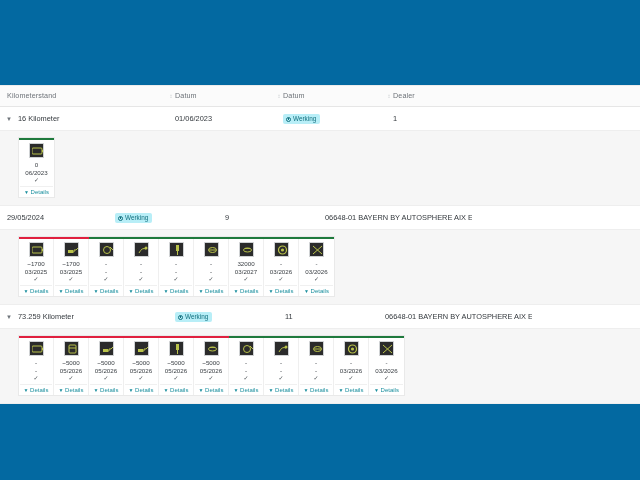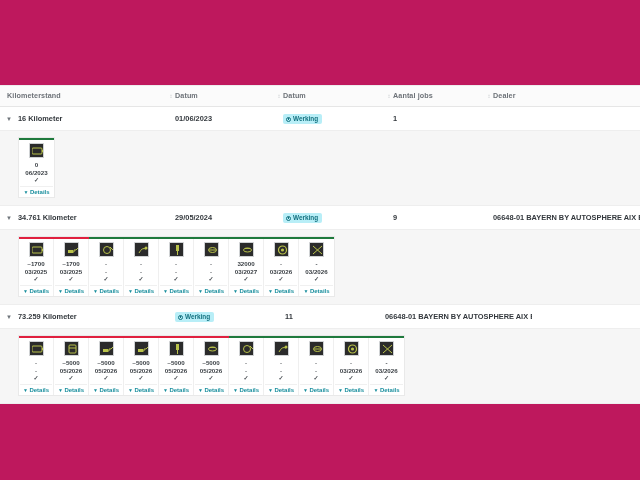--- a/index.html
+++ b/index.html
@@ -6,22 +6,21 @@
   html, body {
     margin: 0; padding: 0;
     width: 640px; height: 480px;
     background: #ffffff;
     font-family: "Liberation Sans", sans-serif;
     overflow: hidden;
   }
   #app {
     position: relative;
     width: 640px; height: 480px;
-    background: #be185d;
-    font-weight: bold;
+    background: #0369a1;
   }
 
   
   .table-wrap {
     position: absolute;
     left: 0; top: 85px; width: 640px;
   }
   .thead {
     display: flex;
     height: 22px;
@@ -188,21 +187,20 @@
 </style>
 </head>
 <body>
 
 <div id="app">
   <div class="table-wrap">
     <div class="thead" id="thead">
         <div class="th col-km"><span>Kilometerstand</span></div>
         <div class="th col-dat"><span class="sort-ico">↕</span><span>Datum</span></div>
         <div class="th col-type"><span class="sort-ico">↕</span><span>Datum</span></div>
-        <div class="th col-jobs"><span class="sort-ico">↕</span><span>Aantal jobs</span></div>
         <div class="th col-deal"><span class="sort-ico">↕</span><span>Dealer</span></div>
       </div>
     <div id="tbody">
         <div class="row-main">
           <div class="td col-km">
             <span class="expander">▼</span>
             <span class="km-text">16 Kilometer</span>
           </div>
           <div class="td col-dat">01/06/2023</div>
           <div class="td col-type">
@@ -227,24 +225,20 @@
               <div class="card-val">0</div>
               <div class="card-date">06/2023</div>
               <div class="card-check">✓</div>
               <div class="card-details">
                 <span class="chev">▼</span>
                 <span>Details</span>
               </div>
             </div>
           </div></div>
         <div class="row-main">
-          <div class="td col-km">
-            <span class="expander">▼</span>
-            <span class="km-text">34.761 Kilometer</span>
-          </div>
           <div class="td col-dat">29/05/2024</div>
           <div class="td col-type">
             <span class="badge">
               <span class="b-ico"></span>
               <span>Werking</span>
             </span>
           </div>
           <div class="td col-jobs">9</div>
           <div class="td col-deal">06648-01 BAYERN BY AUTOSPHERE AIX EN PROVENCE</div>
         </div>

